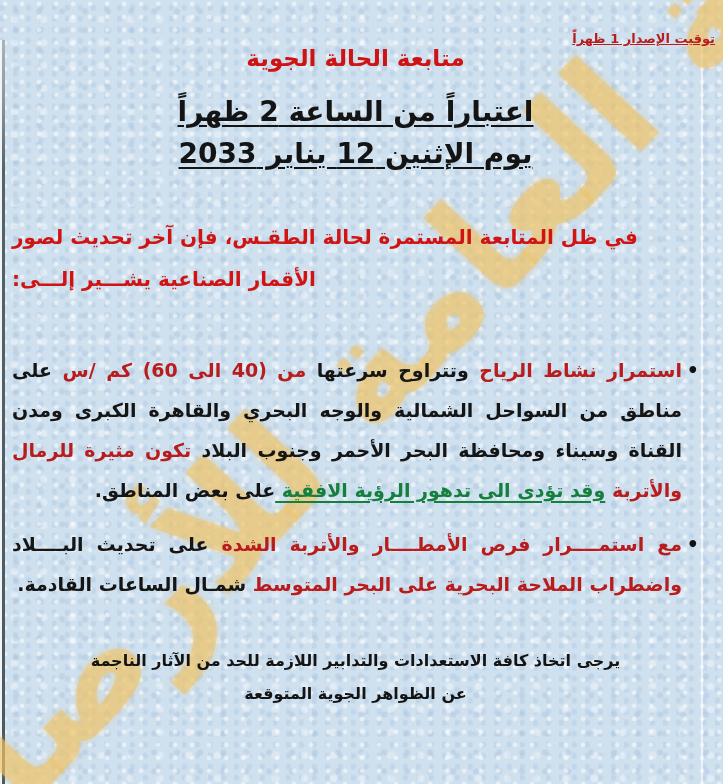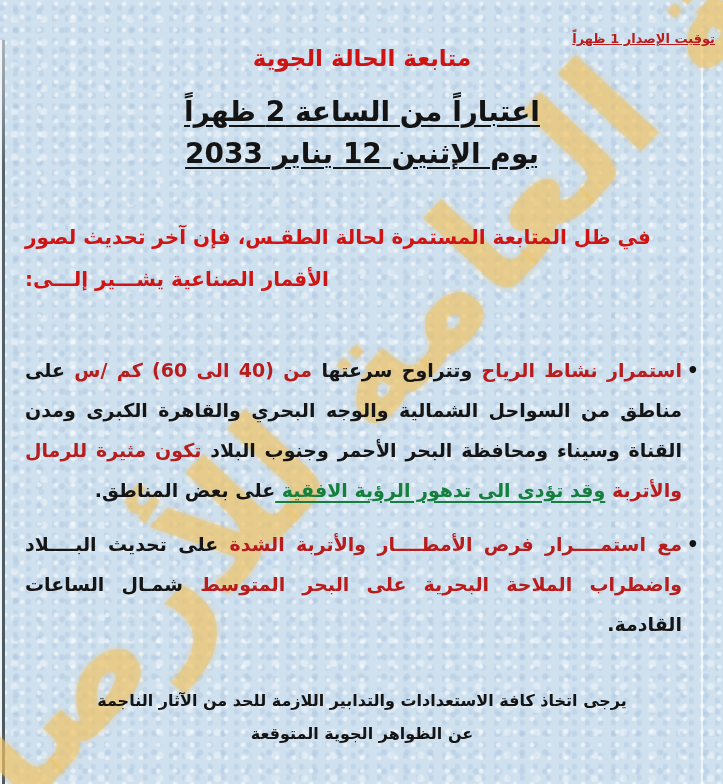--- a/index.html
+++ b/index.html
@@ -23,21 +23,21 @@
   .right-line{position:absolute;left:701px;top:0;width:2px;height:100%;background:rgba(255,255,255,.6);}
   .watermark{
     position:absolute;top:255px;left:-520px;width:1750px;
     text-align:center;white-space:nowrap;
     transform:rotate(-47deg);transform-origin:center;
     font-size:150px;font-weight:bold;
     color:rgba(238,196,106,.55);
     text-shadow:0 0 6px rgba(240,185,80,.35);
     pointer-events:none;z-index:0;
   }
-  .content{position:relative;z-index:1;padding:0 24px 0 25px;}
+  .content{position:relative;z-index:1;padding:0 24px 0 12px;}
   .issue-link{
     position:absolute;top:-9px;right:8px;
     font-size:13px;font-weight:bold;color:#b91c1c;
     text-decoration:underline;cursor:pointer;
   }
   .title{
     margin:40px 0 0 0;text-align:center;
     font-size:23px;line-height:36px;font-weight:bold;color:#cf1212;
   }
   .subtitle{

